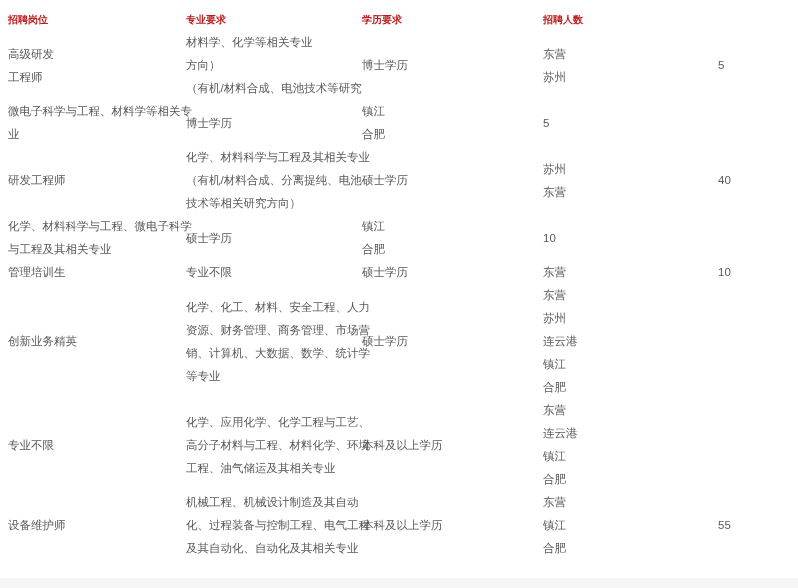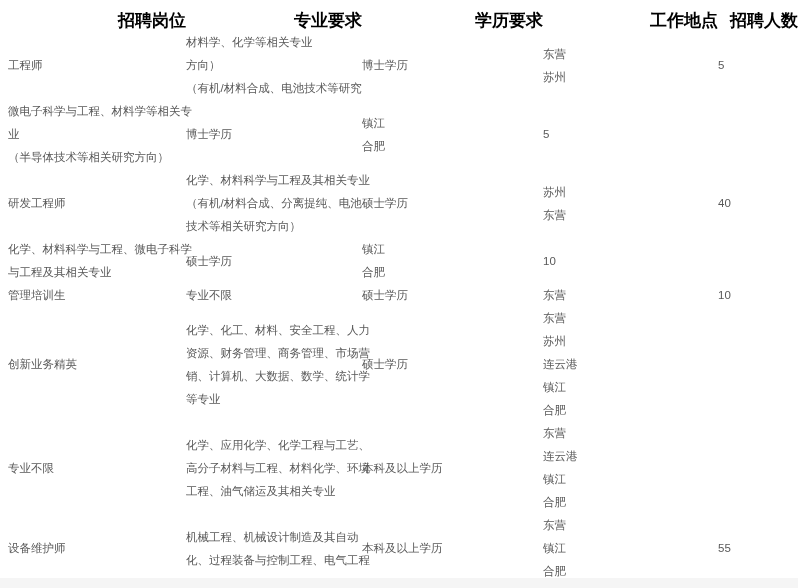--- a/index.html
+++ b/index.html
@@ -19,25 +19,24 @@
     z-index: 1;
     padding: 9px 0 0 8px;
   }
   .hdr {
     display: grid;
     grid-template-columns: 178px 176px 181px 175px 1fr;
     height: 22px;
     align-items: center;
   }
   .hdr .hcell {
-    font-size: 17px;
+    font-size: 10px;
     font-weight: bold;
-    color: #000000;
+    color: #b91c1c;
     white-space: nowrap;
-    text-align: right;
   }
   .row {
     display: grid;
     grid-template-columns: 178px 176px 181px 175px 1fr;
   }
   .cell {
     display: flex;
     flex-direction: column;
     justify-content: center;
   }
@@ -57,26 +56,26 @@
 </style>
 </head>
 <body>
 
 <div class="page">
   <div class="tbl">
     <div class="hdr">
       <span class="hcell">招聘岗位</span>
       <span class="hcell">专业要求</span>
       <span class="hcell">学历要求</span>
-      <span class="hcell">工作地点</span>
       <span class="hcell">招聘人数</span>
     </div>
     <div id="table-body">
         <div class="row">
           <div class="cell">
+            <div class="line">高级研发</div>
             <div class="line">工程师</div>
           </div>
           <div class="cell">
             <div class="line">材料学、化学等相关专业</div>
             <div class="line">方向）</div>
             <div class="line">（有机/材料合成、电池技术等研究</div>
           </div>
           <div class="cell">
             <div class="line">博士学历</div>
           </div>
@@ -85,21 +84,20 @@
             <div class="line">苏州</div>
           </div>
           <div class="cell">
             <div class="line">5</div>
           </div>
         </div>
         <div class="row">
           <div class="cell">
             <div class="line">微电子科学与工程、材料学等相关专</div>
             <div class="line">业</div>
-            <div class="line">（半导体技术等相关研究方向）</div>
           </div>
           <div class="cell">
             <div class="line">博士学历</div>
           </div>
           <div class="cell">
             <div class="line">镇江</div>
             <div class="line">合肥</div>
           </div>
           <div class="cell">
             <div class="line">5</div>
@@ -200,20 +198,21 @@
             <div class="line">合肥</div>
           </div>
         </div>
         <div class="row">
           <div class="cell">
             <div class="line">设备维护师</div>
           </div>
           <div class="cell">
             <div class="line">机械工程、机械设计制造及其自动</div>
             <div class="line">化、过程装备与控制工程、电气工程</div>
+            <div class="line">及其自动化、自动化及其相关专业</div>
           </div>
           <div class="cell">
             <div class="line">本科及以上学历</div>
           </div>
           <div class="cell">
             <div class="line">东营</div>
             <div class="line">镇江</div>
             <div class="line">合肥</div>
           </div>
           <div class="cell">

